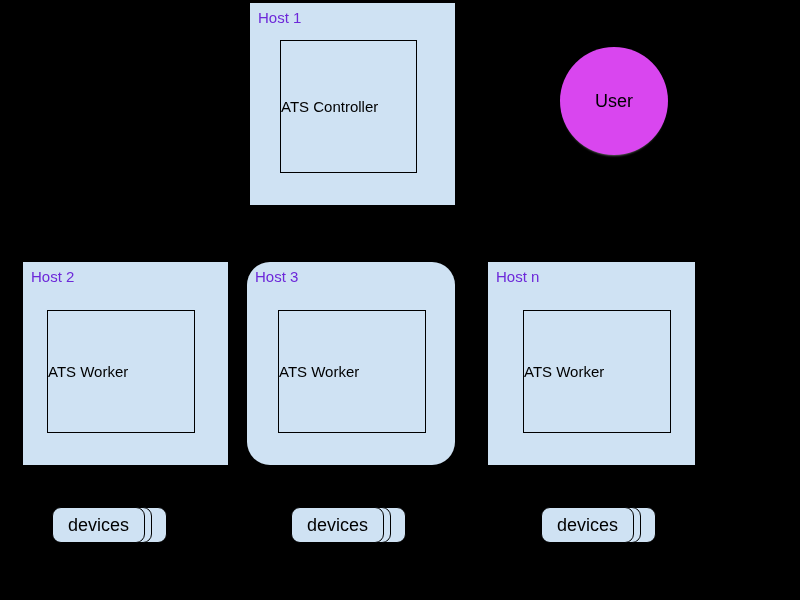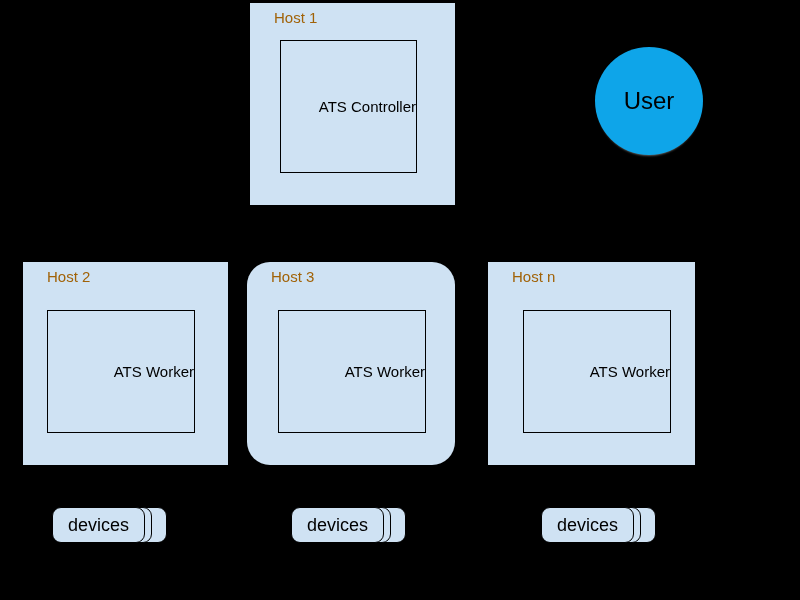--- a/index.html
+++ b/index.html
@@ -15,59 +15,59 @@
     font-family: "Liberation Sans", sans-serif;
     color: #000;
     overflow: hidden;
   }
   .host {
     position: absolute;
     background: #cfe2f3;
   }
   .host-label {
     position: absolute;
-    left: 24px;
+    left: 8px;
     top: 6px;
     font-size: 15px;
     line-height: 18px;
-    color: #a16207;
+    color: #6d28d9;
     white-space: nowrap;
   }
   .inner-box {
     position: absolute;
     border: 1px solid #000;
     background: #cfe2f3;
     display: flex;
     align-items: center;
-    justify-content: flex-end;
+    justify-content: flex-start;
     font-size: 15px;
     text-align: center;
     box-sizing: border-box;
   }
   #host1 { left: 250px; top: 3px;   width: 205px; height: 202px; }
   #host1 .inner-box { left: 30px; top: 37px; width: 137px; height: 133px; }
   #host2 { left: 12px;  top: 262px; width: 205px; height: 203px; margin-left: 11px; }
   #host2 .inner-box { left: 24px; top: 48px; width: 148px; height: 123px; }
   #host3 { left: 247px; top: 262px; width: 208px; height: 203px; border-radius: 23px; }
   #host3 .inner-box { left: 31px; top: 48px; width: 148px; height: 123px; }
   #hostn { left: 488px; top: 262px; width: 207px; height: 203px; }
   #hostn .inner-box { left: 35px; top: 48px; width: 148px; height: 123px; }
 
   .user-circle {
     position: absolute;
-    left: 595px;
+    left: 560px;
     top: 47px;
     width: 108px;
     height: 108px;
     border-radius: 50%;
-    background: #0ea5e9;
+    background: #d946ef;
     display: flex;
     align-items: center;
     justify-content: center;
-    font-size: 24px;
+    font-size: 18px;
     box-shadow: 0 3px 2px -2px rgba(110,110,110,0.8);
   }
 
   .devices-stack {
     position: absolute;
     width: 123px;
     height: 36px;
   }
   #devices1 { left: 44px;  top: 507px; }
   #devices2 { left: 283px; top: 507px; }

